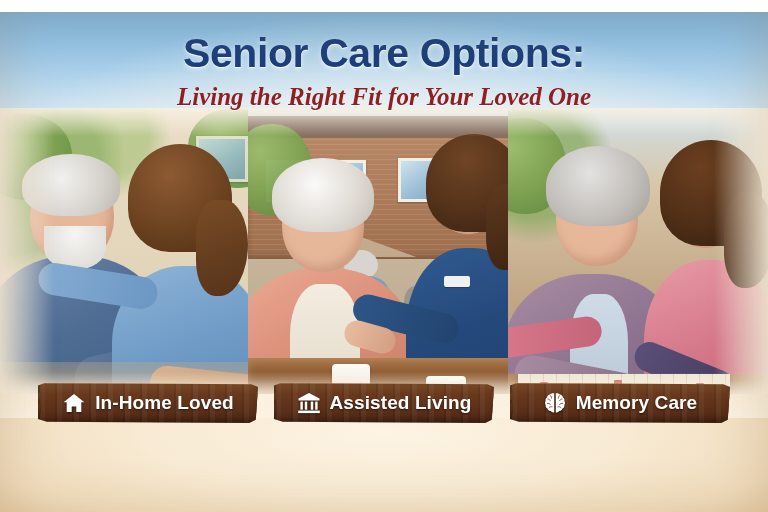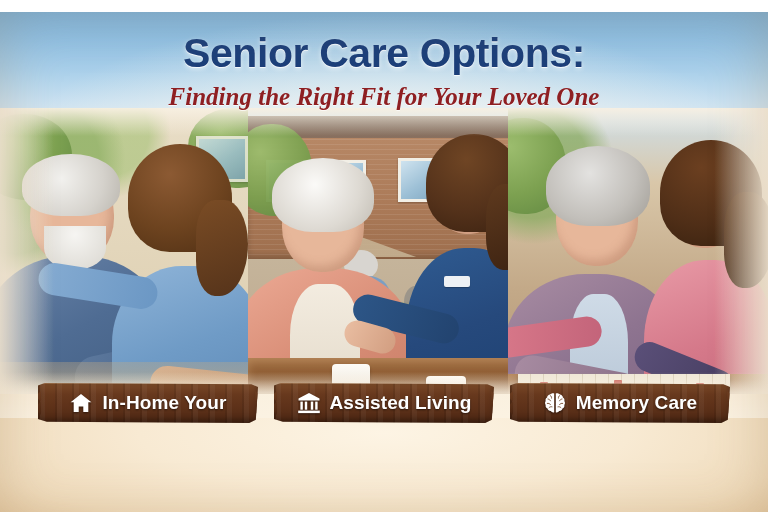--- a/index.html
+++ b/index.html
@@ -358,34 +358,34 @@
     </div>
 
     <div class="paper-grain"></div>
   </div>
 
   <div class="scene-fade"></div>
   <div class="parchment"></div>
 
   <div class="headings">
     <h1 class="title">Senior Care Options:</h1>
-    <p class="subtitle">Finding the Right Fit for Your Loved One</p>
+    <p class="subtitle">Living the Right Fit for Your Loved One</p>
   </div>
 
   <div class="signs">
 
     <div class="sign">
       <span class="nick-l"></span>
       <span class="nick-r"></span>
       <span class="sign-icon">
         <svg viewBox="0 0 24 24" fill="#ffffff" aria-hidden="true">
           <path d="M12 3L1.6 11.3h3.1V21h5.0v-5.6h4.6V21h5.0v-9.7h3.1z"></path>
         </svg>
       </span>
-      <span class="sign-label">In-Home Your</span>
+      <span class="sign-label">In-Home Loved</span>
     </div>
 
     <div class="sign">
       <span class="nick-l"></span>
       <span class="nick-r"></span>
       <span class="sign-icon">
         <svg viewBox="0 0 24 24" fill="#ffffff" aria-hidden="true">
           <path d="M12 2L1.5 7.6v1.9h21V7.6z"></path>
           <rect x="3.4" y="10.6" width="2.4" height="8.1"></rect>
           <rect x="7.8" y="10.6" width="2.4" height="8.1"></rect>

